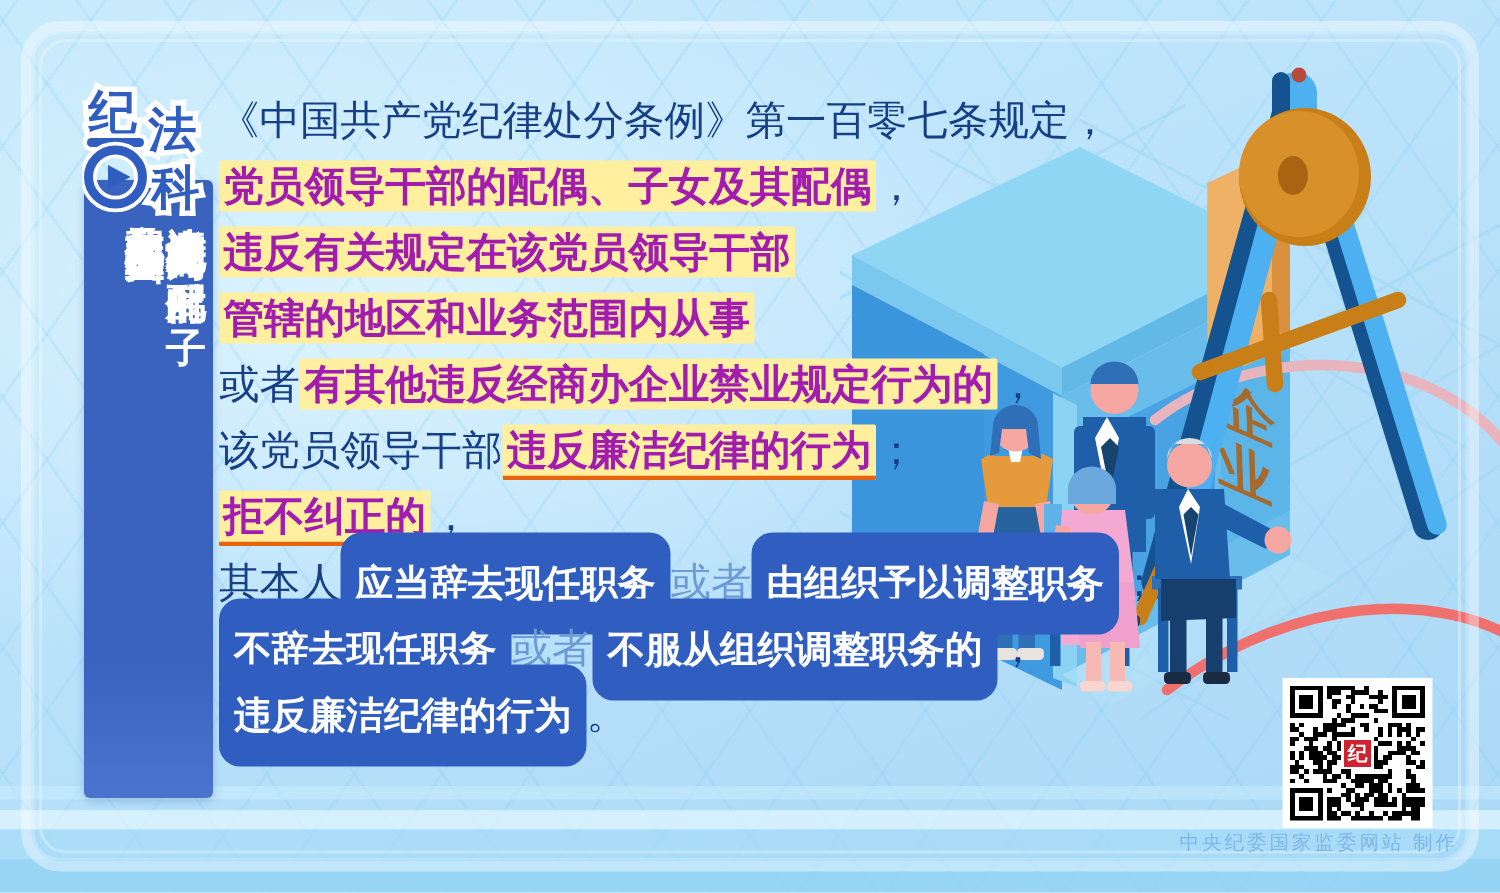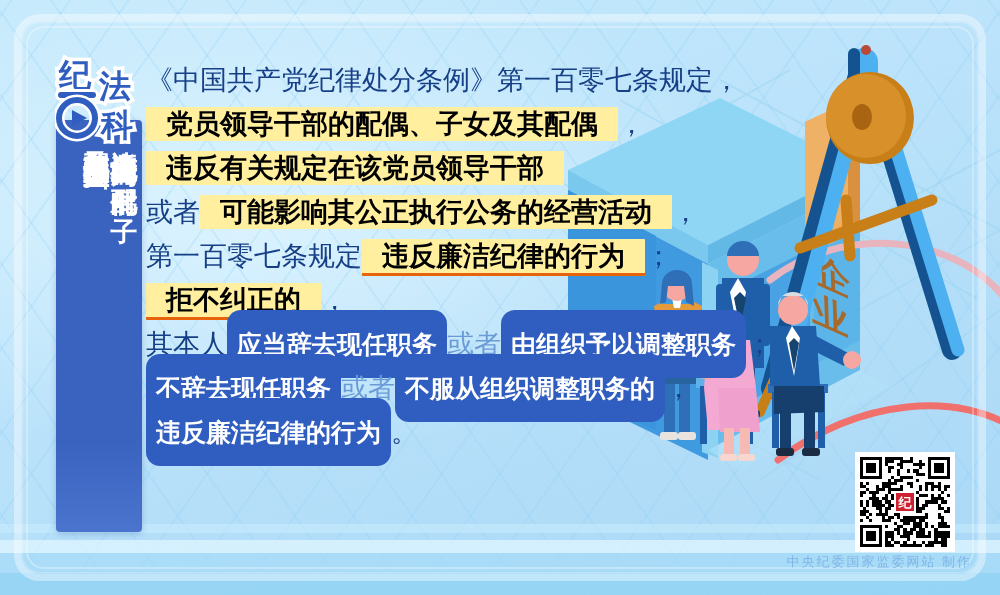--- a/index.html
+++ b/index.html
@@ -51,22 +51,22 @@
     color:#ffffff;font-weight:bold;font-size:27px;line-height:1.04;
     letter-spacing:1px;font-family:"Liberation Sans","DejaVu Sans",sans-serif;
     white-space:nowrap;}
   .vcol.b{font-size:26px;}
 
   
   .body-text{position:absolute;left:146px;top:58px;width:620px;z-index:4;}
   .ln{height:44px;line-height:44px;white-space:nowrap;font-size:27px;
       color:#173f86;}
   .plain{color:#173f86;font-weight:normal;margin-top:28px;}
-  .hl{background:#ffef9e;color:#000000;font-weight:bold;
-      padding:2px 20px;border-radius:1px;box-decoration-break:clone;}
+  .hl{background:#ffef9e;color:#a21caf;font-weight:bold;
+      padding:2px 3px;border-radius:1px;box-decoration-break:clone;}
   .hl.u{border-bottom:3px solid #e8640c;}
   .pill{background:#2f5ec0;color:#ffffff;font-weight:bold;
       padding:20px 10px;border-radius:14px;
       font-family:"Liberation Sans","DejaVu Sans",sans-serif;font-size:25px;}
   .lite{color:#6b9bd6;font-weight:normal;}
   .punc{color:#173f86;}
 
   
   .qr{position:absolute;left:855px;top:452px;width:100px;height:100px;background:#fff;
       padding:5px;box-sizing:border-box;z-index:6;}
@@ -246,22 +246,23 @@
 
   <div class="vtitle">
     <div class="vcol">违反廉洁纪律的行为：对配偶、子</div>
     <div class="vcol b">女及其配偶违规从业行为拒不纠正</div>
   </div>
 
   <div class="body-text" id="article">
       <div class="ln"><span class="plain">《中国共产党纪律处分条例》第一百零七条规定，</span></div>
       <div class="ln"><span class="hl">党员领导干部的配偶、子女及其配偶</span><span class="punc">，</span></div>
       <div class="ln"><span class="hl">违反有关规定在该党员领导干部</span></div>
-      <div class="ln"><span class="plain">或者</span><span class="hl">可能影响其公正执行公务的经营活动</span><span class="punc">，</span></div>
-      <div class="ln"><span class="plain">第一百零七条规定</span><span class="hl u">违反廉洁纪律的行为</span><span class="punc">；</span></div>
+      <div class="ln"><span class="hl">管辖的地区和业务范围内从事</span></div>
+      <div class="ln"><span class="plain">或者</span><span class="hl">有其他违反经商办企业禁业规定行为的</span><span class="punc">，</span></div>
+      <div class="ln"><span class="plain">该党员领导干部</span><span class="hl u">违反廉洁纪律的行为</span><span class="punc">；</span></div>
       <div class="ln"><span class="hl u">拒不纠正的</span><span class="punc">，</span></div>
       <div class="ln"><span class="plain">其本人</span><span class="pill">应当辞去现任职务</span><span class="lite">或者</span><span class="pill">由组织予以调整职务</span><span class="punc">；</span></div>
       <div class="ln"><span class="pill">不辞去现任职务</span><span class="lite">或者</span><span class="pill">不服从组织调整职务的</span><span class="punc">，</span></div>
       <div class="ln"><span class="pill">违反廉洁纪律的行为</span><span class="punc">。</span></div>
     </div>
 
   <div class="qr">
     <svg id="qrsvg" width="90" height="90" viewBox="0 0 29 29" shape-rendering="crispEdges" xmlns="http://www.w3.org/2000/svg">
         <rect width="29" height="29" fill="#fff"></rect>
         <path d="M0 0h1v1h-1zM1 0h1v1h-1zM2 0h1v1h-1zM3 0h1v1h-1zM4 0h1v1h-1zM5 0h1v1h-1zM6 0h1v1h-1zM8 0h1v1h-1zM9 0h1v1h-1zM10 0h1v1h-1zM11 0h1v1h-1zM12 0h1v1h-1zM13 0h1v1h-1zM16 0h1v1h-1zM22 0h1v1h-1zM23 0h1v1h-1zM24 0h1v1h-1zM25 0h1v1h-1zM26 0h1v1h-1zM27 0h1v1h-1zM28 0h1v1h-1zM0 1h1v1h-1zM6 1h1v1h-1zM8 1h1v1h-1zM9 1h1v1h-1zM10 1h1v1h-1zM13 1h1v1h-1zM14 1h1v1h-1zM15 1h1v1h-1zM16 1h1v1h-1zM19 1h1v1h-1zM22 1h1v1h-1zM28 1h1v1h-1zM0 2h1v1h-1zM2 2h1v1h-1zM3 2h1v1h-1zM4 2h1v1h-1zM6 2h1v1h-1zM8 2h1v1h-1zM12 2h1v1h-1zM13 2h1v1h-1zM17 2h1v1h-1zM18 2h1v1h-1zM19 2h1v1h-1zM20 2h1v1h-1zM22 2h1v1h-1zM24 2h1v1h-1zM25 2h1v1h-1zM26 2h1v1h-1zM28 2h1v1h-1zM0 3h1v1h-1zM2 3h1v1h-1zM3 3h1v1h-1zM4 3h1v1h-1zM6 3h1v1h-1zM9 3h1v1h-1zM10 3h1v1h-1zM13 3h1v1h-1zM19 3h1v1h-1zM22 3h1v1h-1zM24 3h1v1h-1zM25 3h1v1h-1zM26 3h1v1h-1zM28 3h1v1h-1zM0 4h1v1h-1zM2 4h1v1h-1zM3 4h1v1h-1zM4 4h1v1h-1zM6 4h1v1h-1zM9 4h1v1h-1zM12 4h1v1h-1zM15 4h1v1h-1zM17 4h1v1h-1zM18 4h1v1h-1zM22 4h1v1h-1zM24 4h1v1h-1zM25 4h1v1h-1zM26 4h1v1h-1zM28 4h1v1h-1zM0 5h1v1h-1zM6 5h1v1h-1zM12 5h1v1h-1zM18 5h1v1h-1zM19 5h1v1h-1zM20 5h1v1h-1zM22 5h1v1h-1zM28 5h1v1h-1zM0 6h1v1h-1zM1 6h1v1h-1zM2 6h1v1h-1zM3 6h1v1h-1zM4 6h1v1h-1zM5 6h1v1h-1zM6 6h1v1h-1zM10 6h1v1h-1zM13 6h1v1h-1zM14 6h1v1h-1zM15 6h1v1h-1zM16 6h1v1h-1zM22 6h1v1h-1zM23 6h1v1h-1zM24 6h1v1h-1zM25 6h1v1h-1zM26 6h1v1h-1zM27 6h1v1h-1zM28 6h1v1h-1zM9 7h1v1h-1zM11 7h1v1h-1zM12 7h1v1h-1zM13 7h1v1h-1zM18 7h1v1h-1zM0 8h1v1h-1zM2 8h1v1h-1zM7 8h1v1h-1zM8 8h1v1h-1zM9 8h1v1h-1zM10 8h1v1h-1zM11 8h1v1h-1zM15 8h1v1h-1zM16 8h1v1h-1zM21 8h1v1h-1zM22 8h1v1h-1zM23 8h1v1h-1zM25 8h1v1h-1zM0 9h1v1h-1zM1 9h1v1h-1zM5 9h1v1h-1zM7 9h1v1h-1zM8 9h1v1h-1zM9 9h1v1h-1zM13 9h1v1h-1zM16 9h1v1h-1zM19 9h1v1h-1zM21 9h1v1h-1zM23 9h1v1h-1zM24 9h1v1h-1zM25 9h1v1h-1zM27 9h1v1h-1zM28 9h1v1h-1zM2 10h1v1h-1zM5 10h1v1h-1zM6 10h1v1h-1zM7 10h1v1h-1zM9 10h1v1h-1zM10 10h1v1h-1zM11 10h1v1h-1zM12 10h1v1h-1zM13 10h1v1h-1zM19 10h1v1h-1zM21 10h1v1h-1zM23 10h1v1h-1zM25 10h1v1h-1zM27 10h1v1h-1zM0 11h1v1h-1zM1 11h1v1h-1zM3 11h1v1h-1zM4 11h1v1h-1zM5 11h1v1h-1zM9 11h1v1h-1zM18 11h1v1h-1zM26 11h1v1h-1zM0 12h1v1h-1zM4 12h1v1h-1zM8 12h1v1h-1zM10 12h1v1h-1zM19 12h1v1h-1zM20 12h1v1h-1zM21 12h1v1h-1zM23 12h1v1h-1zM25 12h1v1h-1zM28 12h1v1h-1zM3 13h1v1h-1zM4 13h1v1h-1zM5 13h1v1h-1zM7 13h1v1h-1zM8 13h1v1h-1zM10 13h1v1h-1zM18 13h1v1h-1zM23 13h1v1h-1zM24 13h1v1h-1zM25 13h1v1h-1zM26 13h1v1h-1zM0 14h1v1h-1zM2 14h1v1h-1zM4 14h1v1h-1zM5 14h1v1h-1zM6 14h1v1h-1zM8 14h1v1h-1zM9 14h1v1h-1zM18 14h1v1h-1zM21 14h1v1h-1zM22 14h1v1h-1zM23 14h1v1h-1zM24 14h1v1h-1zM26 14h1v1h-1zM27 14h1v1h-1zM0 15h1v1h-1zM2 15h1v1h-1zM4 15h1v1h-1zM5 15h1v1h-1zM6 15h1v1h-1zM7 15h1v1h-1zM9 15h1v1h-1zM10 15h1v1h-1zM18 15h1v1h-1zM20 15h1v1h-1zM21 15h1v1h-1zM25 15h1v1h-1zM1 16h1v1h-1zM5 16h1v1h-1zM6 16h1v1h-1zM8 16h1v1h-1zM9 16h1v1h-1zM18 16h1v1h-1zM19 16h1v1h-1zM20 16h1v1h-1zM25 16h1v1h-1zM26 16h1v1h-1zM28 16h1v1h-1zM0 17h1v1h-1zM1 17h1v1h-1zM2 17h1v1h-1zM6 17h1v1h-1zM8 17h1v1h-1zM18 17h1v1h-1zM19 17h1v1h-1zM27 17h1v1h-1zM28 17h1v1h-1zM0 18h1v1h-1zM1 18h1v1h-1zM3 18h1v1h-1zM5 18h1v1h-1zM6 18h1v1h-1zM7 18h1v1h-1zM8 18h1v1h-1zM11 18h1v1h-1zM12 18h1v1h-1zM21 18h1v1h-1zM25 18h1v1h-1zM2 19h1v1h-1zM7 19h1v1h-1zM9 19h1v1h-1zM10 19h1v1h-1zM12 19h1v1h-1zM14 19h1v1h-1zM15 19h1v1h-1zM16 19h1v1h-1zM17 19h1v1h-1zM18 19h1v1h-1zM19 19h1v1h-1zM20 19h1v1h-1zM21 19h1v1h-1zM25 19h1v1h-1zM26 19h1v1h-1zM0 20h1v1h-1zM3 20h1v1h-1zM7 20h1v1h-1zM8 20h1v1h-1zM9 20h1v1h-1zM13 20h1v1h-1zM14 20h1v1h-1zM15 20h1v1h-1zM16 20h1v1h-1zM17 20h1v1h-1zM19 20h1v1h-1zM20 20h1v1h-1zM26 20h1v1h-1zM11 21h1v1h-1zM14 21h1v1h-1zM15 21h1v1h-1zM17 21h1v1h-1zM18 21h1v1h-1zM19 21h1v1h-1zM21 21h1v1h-1zM25 21h1v1h-1zM26 21h1v1h-1zM27 21h1v1h-1zM0 22h1v1h-1zM1 22h1v1h-1zM2 22h1v1h-1zM3 22h1v1h-1zM4 22h1v1h-1zM5 22h1v1h-1zM6 22h1v1h-1zM8 22h1v1h-1zM12 22h1v1h-1zM13 22h1v1h-1zM17 22h1v1h-1zM18 22h1v1h-1zM19 22h1v1h-1zM21 22h1v1h-1zM23 22h1v1h-1zM25 22h1v1h-1zM26 22h1v1h-1zM27 22h1v1h-1zM28 22h1v1h-1zM0 23h1v1h-1zM6 23h1v1h-1zM11 23h1v1h-1zM12 23h1v1h-1zM14 23h1v1h-1zM16 23h1v1h-1zM17 23h1v1h-1zM19 23h1v1h-1zM20 23h1v1h-1zM24 23h1v1h-1zM0 24h1v1h-1zM2 24h1v1h-1zM3 24h1v1h-1zM4 24h1v1h-1zM6 24h1v1h-1zM8 24h1v1h-1zM9 24h1v1h-1zM10 24h1v1h-1zM12 24h1v1h-1zM14 24h1v1h-1zM15 24h1v1h-1zM16 24h1v1h-1zM18 24h1v1h-1zM19 24h1v1h-1zM20 24h1v1h-1zM22 24h1v1h-1zM24 24h1v1h-1zM25 24h1v1h-1zM26 24h1v1h-1zM27 24h1v1h-1zM28 24h1v1h-1zM0 25h1v1h-1zM2 25h1v1h-1zM3 25h1v1h-1zM4 25h1v1h-1zM6 25h1v1h-1zM8 25h1v1h-1zM9 25h1v1h-1zM10 25h1v1h-1zM13 25h1v1h-1zM14 25h1v1h-1zM15 25h1v1h-1zM18 25h1v1h-1zM19 25h1v1h-1zM20 25h1v1h-1zM21 25h1v1h-1zM22 25h1v1h-1zM24 25h1v1h-1zM25 25h1v1h-1zM26 25h1v1h-1zM27 25h1v1h-1zM28 25h1v1h-1zM0 26h1v1h-1zM2 26h1v1h-1zM3 26h1v1h-1zM4 26h1v1h-1zM6 26h1v1h-1zM8 26h1v1h-1zM10 26h1v1h-1zM15 26h1v1h-1zM24 26h1v1h-1zM26 26h1v1h-1zM27 26h1v1h-1zM0 27h1v1h-1zM6 27h1v1h-1zM8 27h1v1h-1zM9 27h1v1h-1zM11 27h1v1h-1zM12 27h1v1h-1zM14 27h1v1h-1zM17 27h1v1h-1zM20 27h1v1h-1zM22 27h1v1h-1zM23 27h1v1h-1zM24 27h1v1h-1zM25 27h1v1h-1zM26 27h1v1h-1zM27 27h1v1h-1zM0 28h1v1h-1zM1 28h1v1h-1zM2 28h1v1h-1zM3 28h1v1h-1zM4 28h1v1h-1zM5 28h1v1h-1zM6 28h1v1h-1zM8 28h1v1h-1zM9 28h1v1h-1zM10 28h1v1h-1zM13 28h1v1h-1zM14 28h1v1h-1zM15 28h1v1h-1zM16 28h1v1h-1zM17 28h1v1h-1zM18 28h1v1h-1zM19 28h1v1h-1zM21 28h1v1h-1zM22 28h1v1h-1zM23 28h1v1h-1zM26 28h1v1h-1zM27 28h1v1h-1z" fill="#000"></path>

